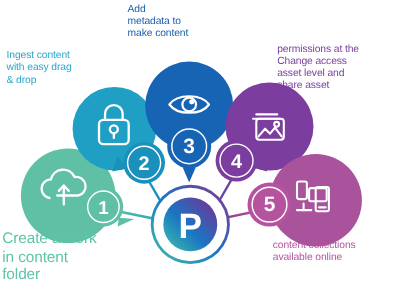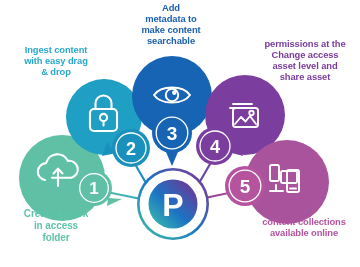--- a/index.html
+++ b/index.html
@@ -1,22 +1,22 @@
 <!DOCTYPE html>
 <html><head>
 <meta charset="utf-8">
 <style>
   html,body{margin:0;padding:0;background:#ffffff;}
   body{width:360px;height:267px;overflow:hidden;
        font-family:"Liberation Sans", sans-serif;}
   #stage{position:relative;width:360px;height:267px;background:#fff;}
 
-  .cap{position:absolute;text-align:center;font-weight:bold;line-height:1.18;
+  .cap{position:absolute;font-weight:normal;line-height:1.18;
        letter-spacing:-0.1px;}
-  .cap.s1{left:2px;  top:208px; width:108px; font-size:10px; color:#5ec4a8;}
+  .cap.s1{left:2px;  top:208px; width:108px; font-size:14px; color:#5ec4a8;}
   .cap.s2{left:6px;  top:44px;  width:100px; font-size:9.4px; color:#29a8cc;}
   .cap.s3{left:116px;top:2px;   width:110px; font-size:9.4px; color:#1b5fad;}
   .cap.s4{left:252px;top:38px;  width:106px; font-size:9.4px; color:#7a3c9d;}
   .cap.s5{left:248px;top:216px; width:112px; font-size:9.4px; color:#b5539f;}
 
   svg#art{position:absolute;left:0;top:0;width:360px;height:267px;display:block;}
   .num{font-family:"Liberation Sans",sans-serif;font-weight:bold;fill:#fff;
        text-anchor:middle;dominant-baseline:central;}
 </style>
 </head>
@@ -159,33 +159,32 @@
   <div class="cap s2">
     <div>Ingest content</div>
     <div>with easy drag</div>
     <div>&amp; drop</div>
   </div>
 
   <div class="cap s3">
     <div>Add</div>
     <div>metadata to</div>
     <div>make content</div>
-    <div>searchable</div>
   </div>
 
   <div class="cap s4">
     <div>permissions at the</div>
     <div>Change access</div>
     <div>asset level and</div>
     <div>share asset</div>
   </div>
 
   <div class="cap s1">
     <div>Create a work</div>
-    <div>in access</div>
+    <div>in content</div>
     <div>folder</div>
   </div>
 
   <div class="cap s5">
     <div>content collections</div>
     <div>available online</div>
   </div>
 
 </div>
 

